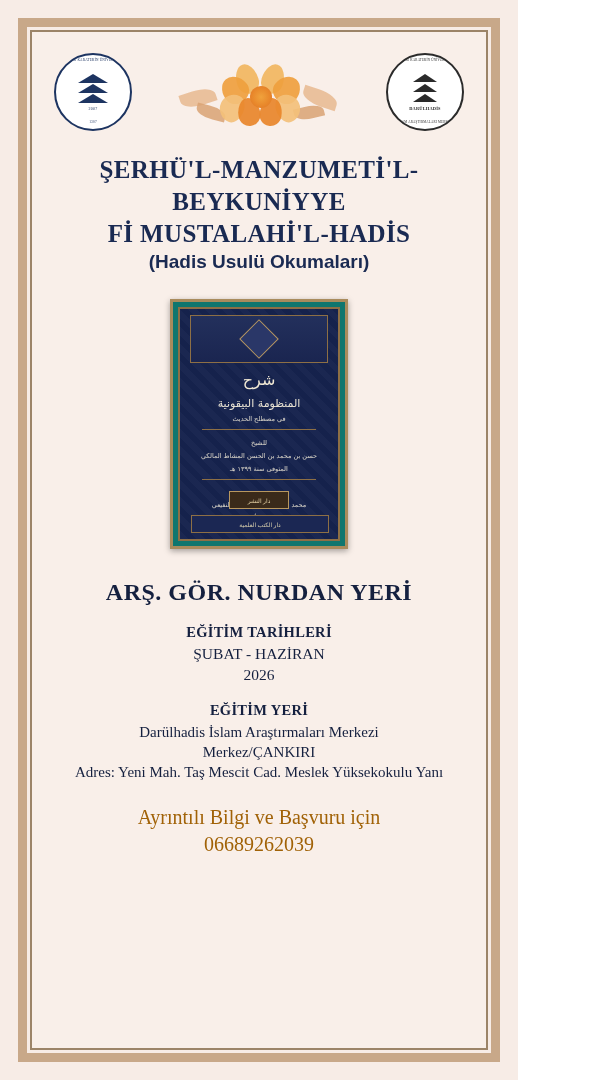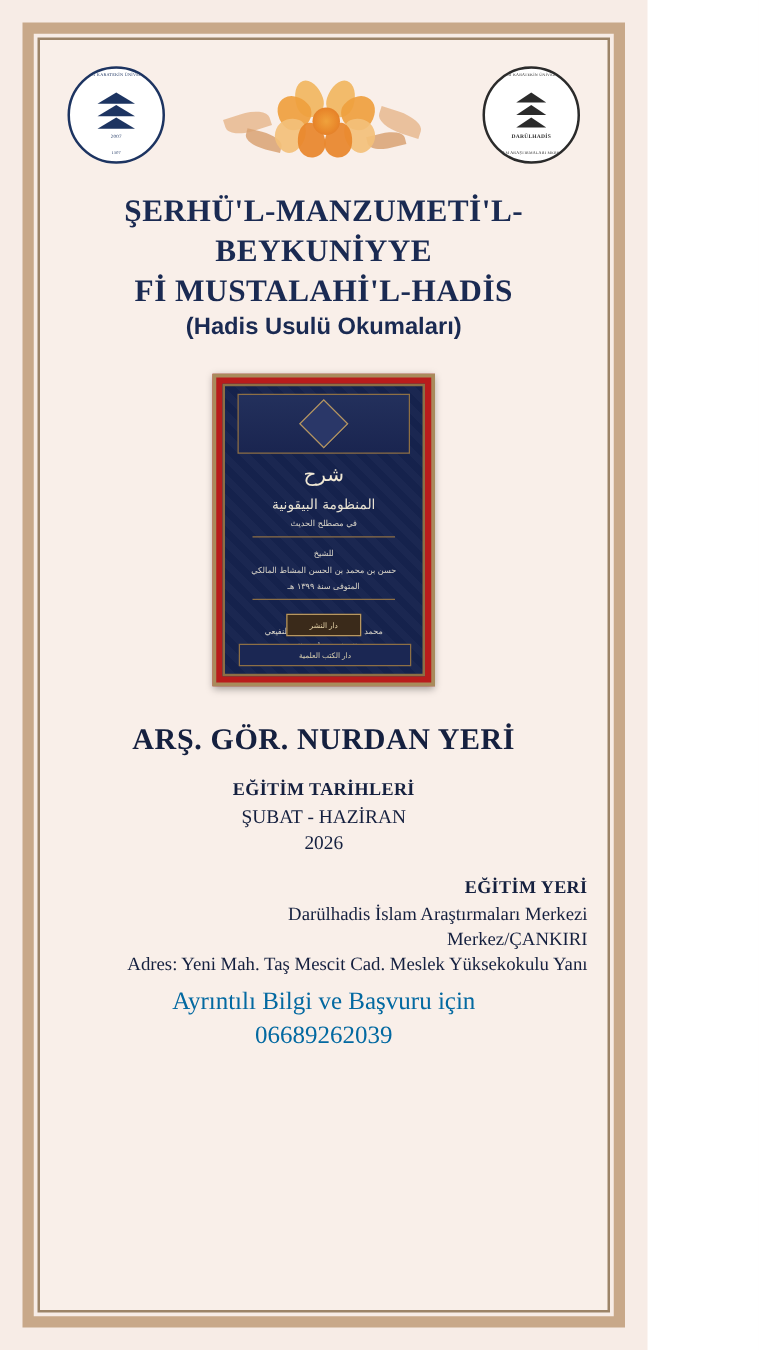--- a/index.html
+++ b/index.html
@@ -179,21 +179,21 @@
     font-weight: bold;
     font-size: 19px;
     color: #1a2a52;
   }
 
   
   .book-wrap {
     margin-top: 26px;
     width: 178px;
     height: 250px;
-    background: #b91c1c;
+    background: #0f766e;
     border: 3px solid #a98b5c;
     box-shadow: 0 2px 6px rgba(0,0,0,.35);
     box-sizing: border-box;
     padding: 5px;
     position: relative;
   }
   .book-inner {
     width: 100%;
     height: 100%;
     border: 2px solid #8d6f45;
@@ -293,27 +293,27 @@
     font-family: "Liberation Serif", serif;
     font-weight: bold;
     font-size: 14.5px;
     letter-spacing: .3px;
     margin-bottom: 3px;
   }
   .section-line {
     font-size: 15.5px;
     line-height: 1.34;
   }
-  .section.venue { margin-top: 16px; text-align: right; }
+  .section.venue { margin-top: 16px; }
   .section.venue .section-line { font-size: 15px; }
 
   .cta {
-    margin-top: 6px;
-    text-align: center;
-    color: #0369a1;
+    margin-top: 22px;
+    text-align: center;
+    color: #a16207;
   }
   .cta-line {
     font-size: 20px;
     line-height: 1.38;
   }
 </style>
 </head>
 <body>
 
 <div class="poster">

